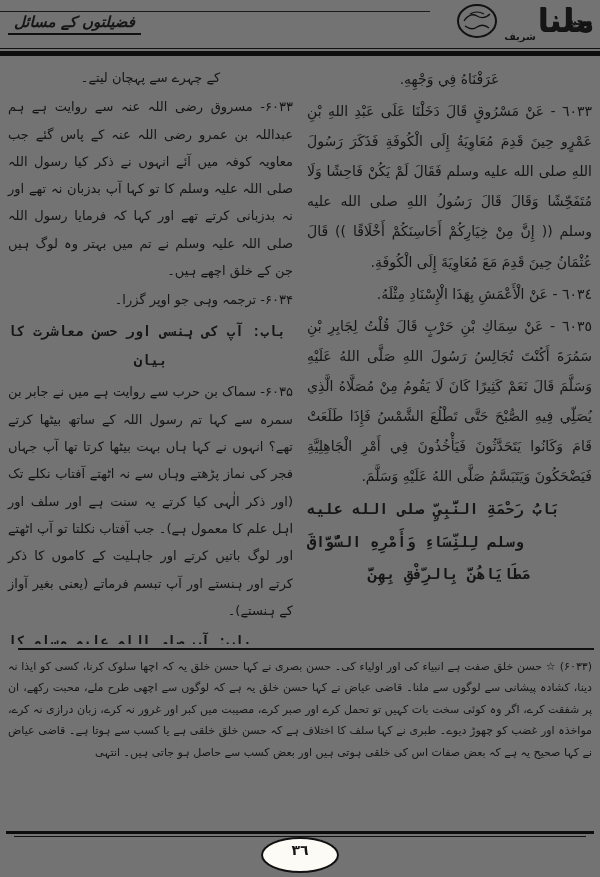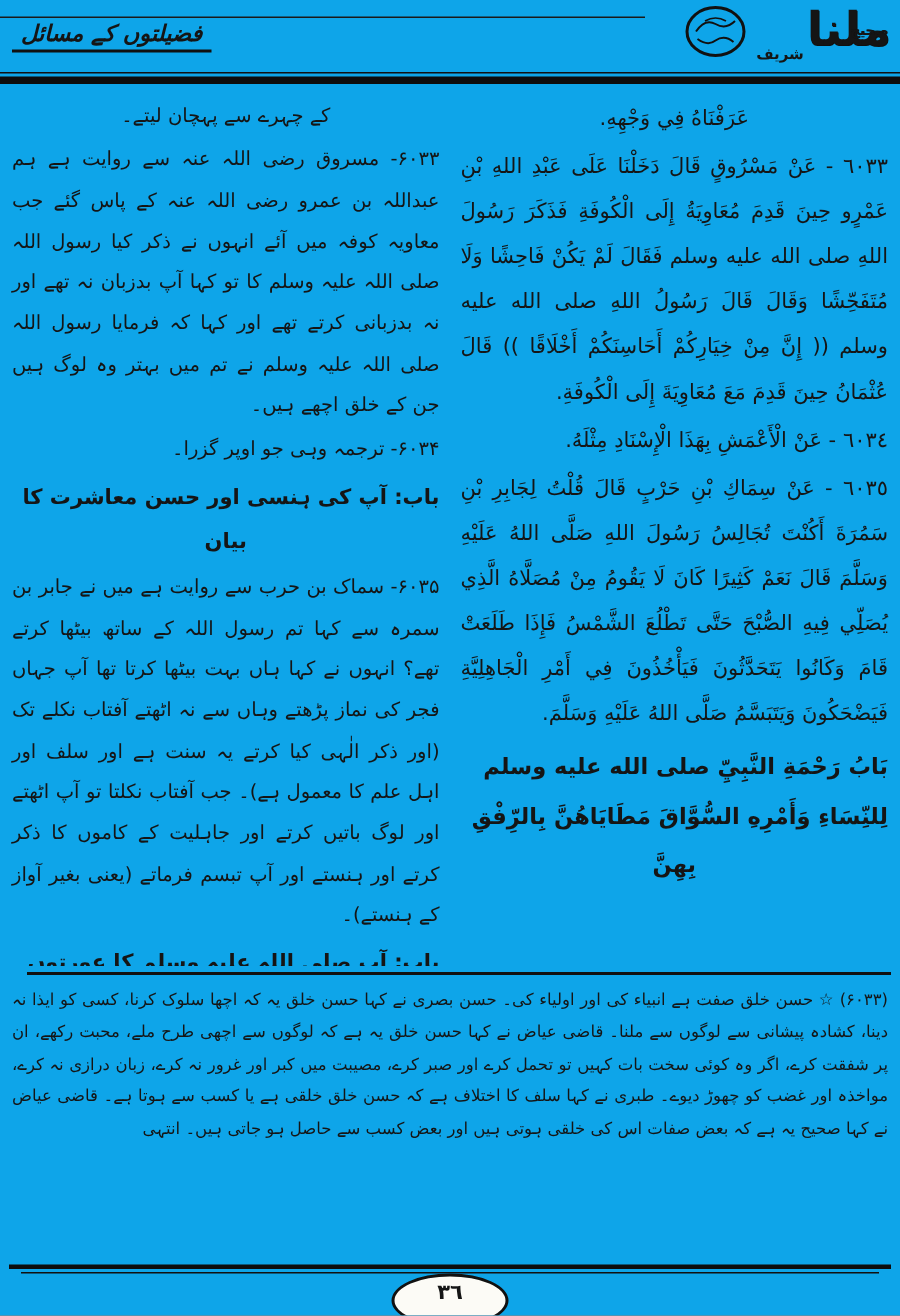--- a/index.html
+++ b/index.html
@@ -1,20 +1,20 @@
 <!DOCTYPE html>
 <html lang="ur" dir="rtl"><head>
 <meta charset="utf-8">
 <style>
   html,body{margin:0;padding:0;background:#888;}
   .page{
     position:relative;
     width:600px;height:877px;
     margin:0 auto;
-    background:#0ea5e9;
+    background:#737373;
     color:#151515;
     font-family:"DejaVu Sans",sans-serif;
     direction:rtl;
     overflow:hidden;
     box-sizing:border-box;
   }
   
   .header{position:relative;height:48px;}
   .header-hairline{position:absolute;top:11px;left:0;width:430px;height:1px;background:#1a1a1a;}
   .running-title{
@@ -56,42 +56,43 @@
     font-size:14px;line-height:2.15;
     text-align:justify;text-align-last:right;
   }
   .col-arabic p{margin:0 0 2px 0;}
   .col-urdu{
     font-size:13px;line-height:2.1;
     text-align:justify;text-align-last:right;
   }
   .col-urdu p{margin:0 0 2px 0;}
   .bab{
-    text-align:right;text-align-last:center;
+    text-align:left;text-align-last:center;
     font-weight:bold;
     margin:4px 0 2px 0 !important;
     font-size:15px;
+    font-family:Liberation Mono, monospace;
   }
   .col-urdu .bab{font-size:14px;}
   .contin{text-align:center;text-align-last:center;}
   
   .footnote-sep{
     margin:4px 6px 0 18px;
     border-top:2px solid #111;
   }
   .footnotes{
     padding:6px 8px 0 8px;
     font-size:11px;line-height:1.95;
     text-align:justify;text-align-last:right;
     height:176px;overflow:hidden;
     box-sizing:border-box;
   }
   .footnotes p{margin:0 0 3px 0;}
   
-  .footer{position:absolute;left:0;right:0;bottom:4px;height:30px;}
+  .footer{position:absolute;left:0;right:0;bottom:16px;height:30px;}
   .footer-rule-thick{height:3px;background:#0d0d0d;margin:0 6px;}
   .footer-rule-thin{height:1px;background:#111;margin:2px 14px 0 14px;}
   .page-number{
     position:absolute;left:50%;bottom:-12px;transform:translateX(-50%);
     width:74px;height:32px;
     border:2px solid #111;border-radius:50%;
     text-align:center;font-size:14px;font-weight:bold;
     line-height:22px;background:#fcfbf6;
   }
 </style>

